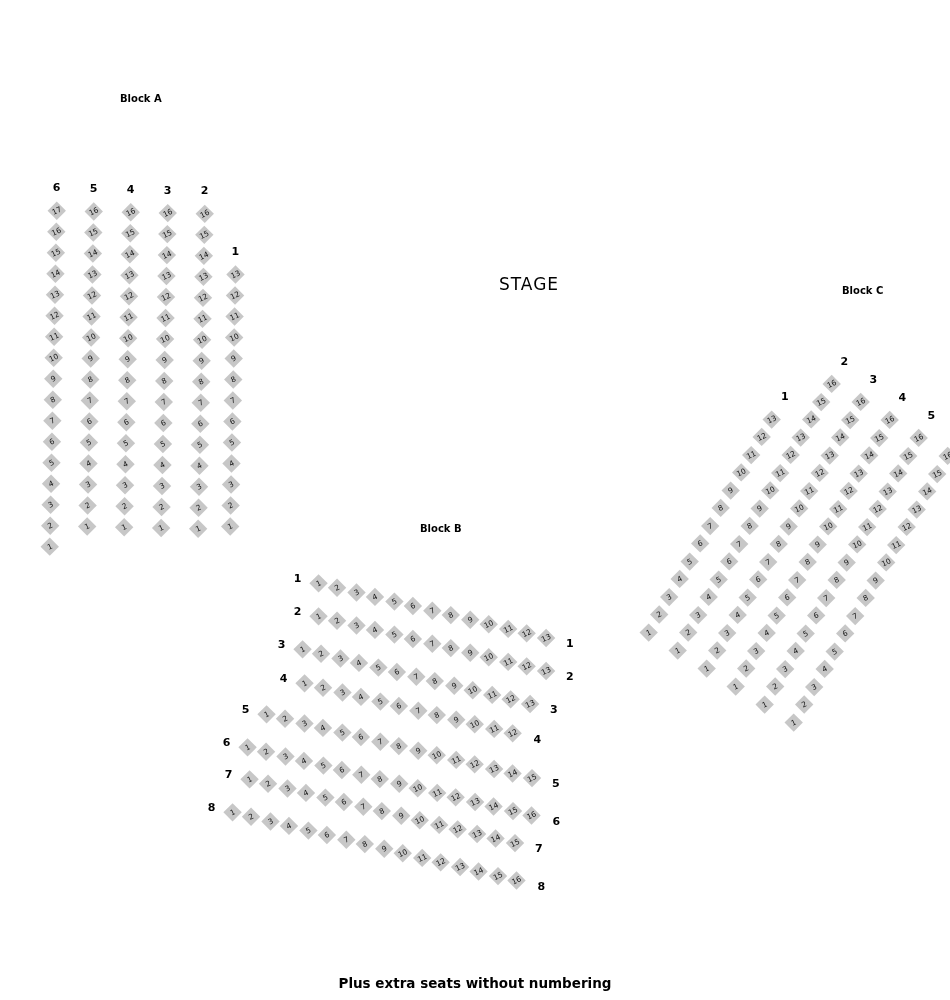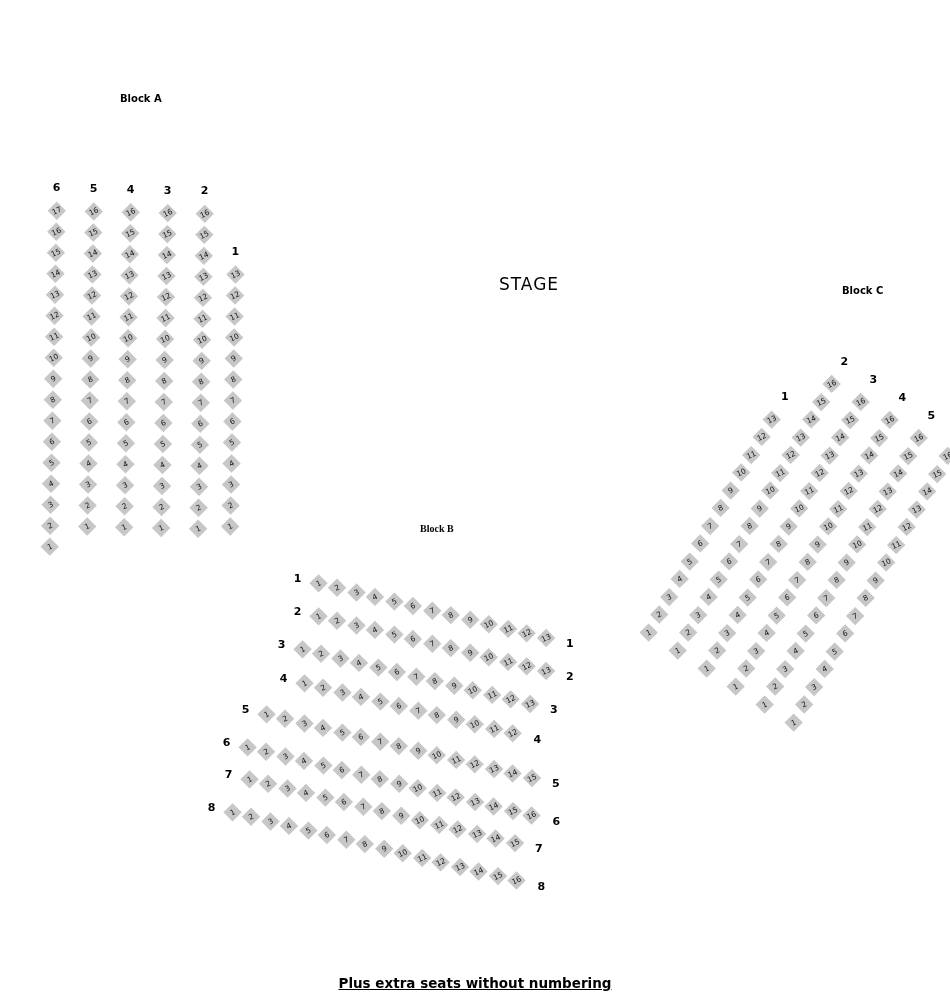--- a/index.html
+++ b/index.html
@@ -3,24 +3,24 @@
 <meta charset="utf-8">
 <style>
   * { margin:0; padding:0; box-sizing:border-box; }
   html,body { width:950px; height:1000px; }
   body {
     position:relative; background:#ffffff; overflow:hidden;
     font-family:"DejaVu Sans", sans-serif; color:#000;
   }
   .block-title { position:absolute; font-size:10px; font-weight:bold; white-space:nowrap; }
   #title-a { left:120px; top:93px; }
-  #title-b { left:420px; top:523px;font-family:Liberation Serif, serif; }
+  #title-b { left:420px; top:523px; }
   #title-c { left:830px; top:285px;margin-left:12px; }
   .stage-label { position:absolute; left:499px; top:260px; font-size:17px; letter-spacing:1px;margin-top:14px; }
-  .footer-note { position:absolute; left:0; right:0; top:975px; text-align:center; font-size:13.5px; font-weight:bold;text-decoration:underline; }
+  .footer-note { position:absolute; left:0; right:0; top:975px; text-align:center; font-size:13.5px; font-weight:bold; }
 
   
   .seat { width:13px; height:13px; position:relative; flex:none; }
   .seat i {
     position:absolute; inset:0; background:#c7c7c7;
     transform:rotate(calc(45deg + var(--cr,0deg)));
   }
   .seat b {
     position:absolute; inset:-2px; display:flex; align-items:center; justify-content:center;
     font-size:7.5px; font-weight:400; font-style:normal; color:#141414;

